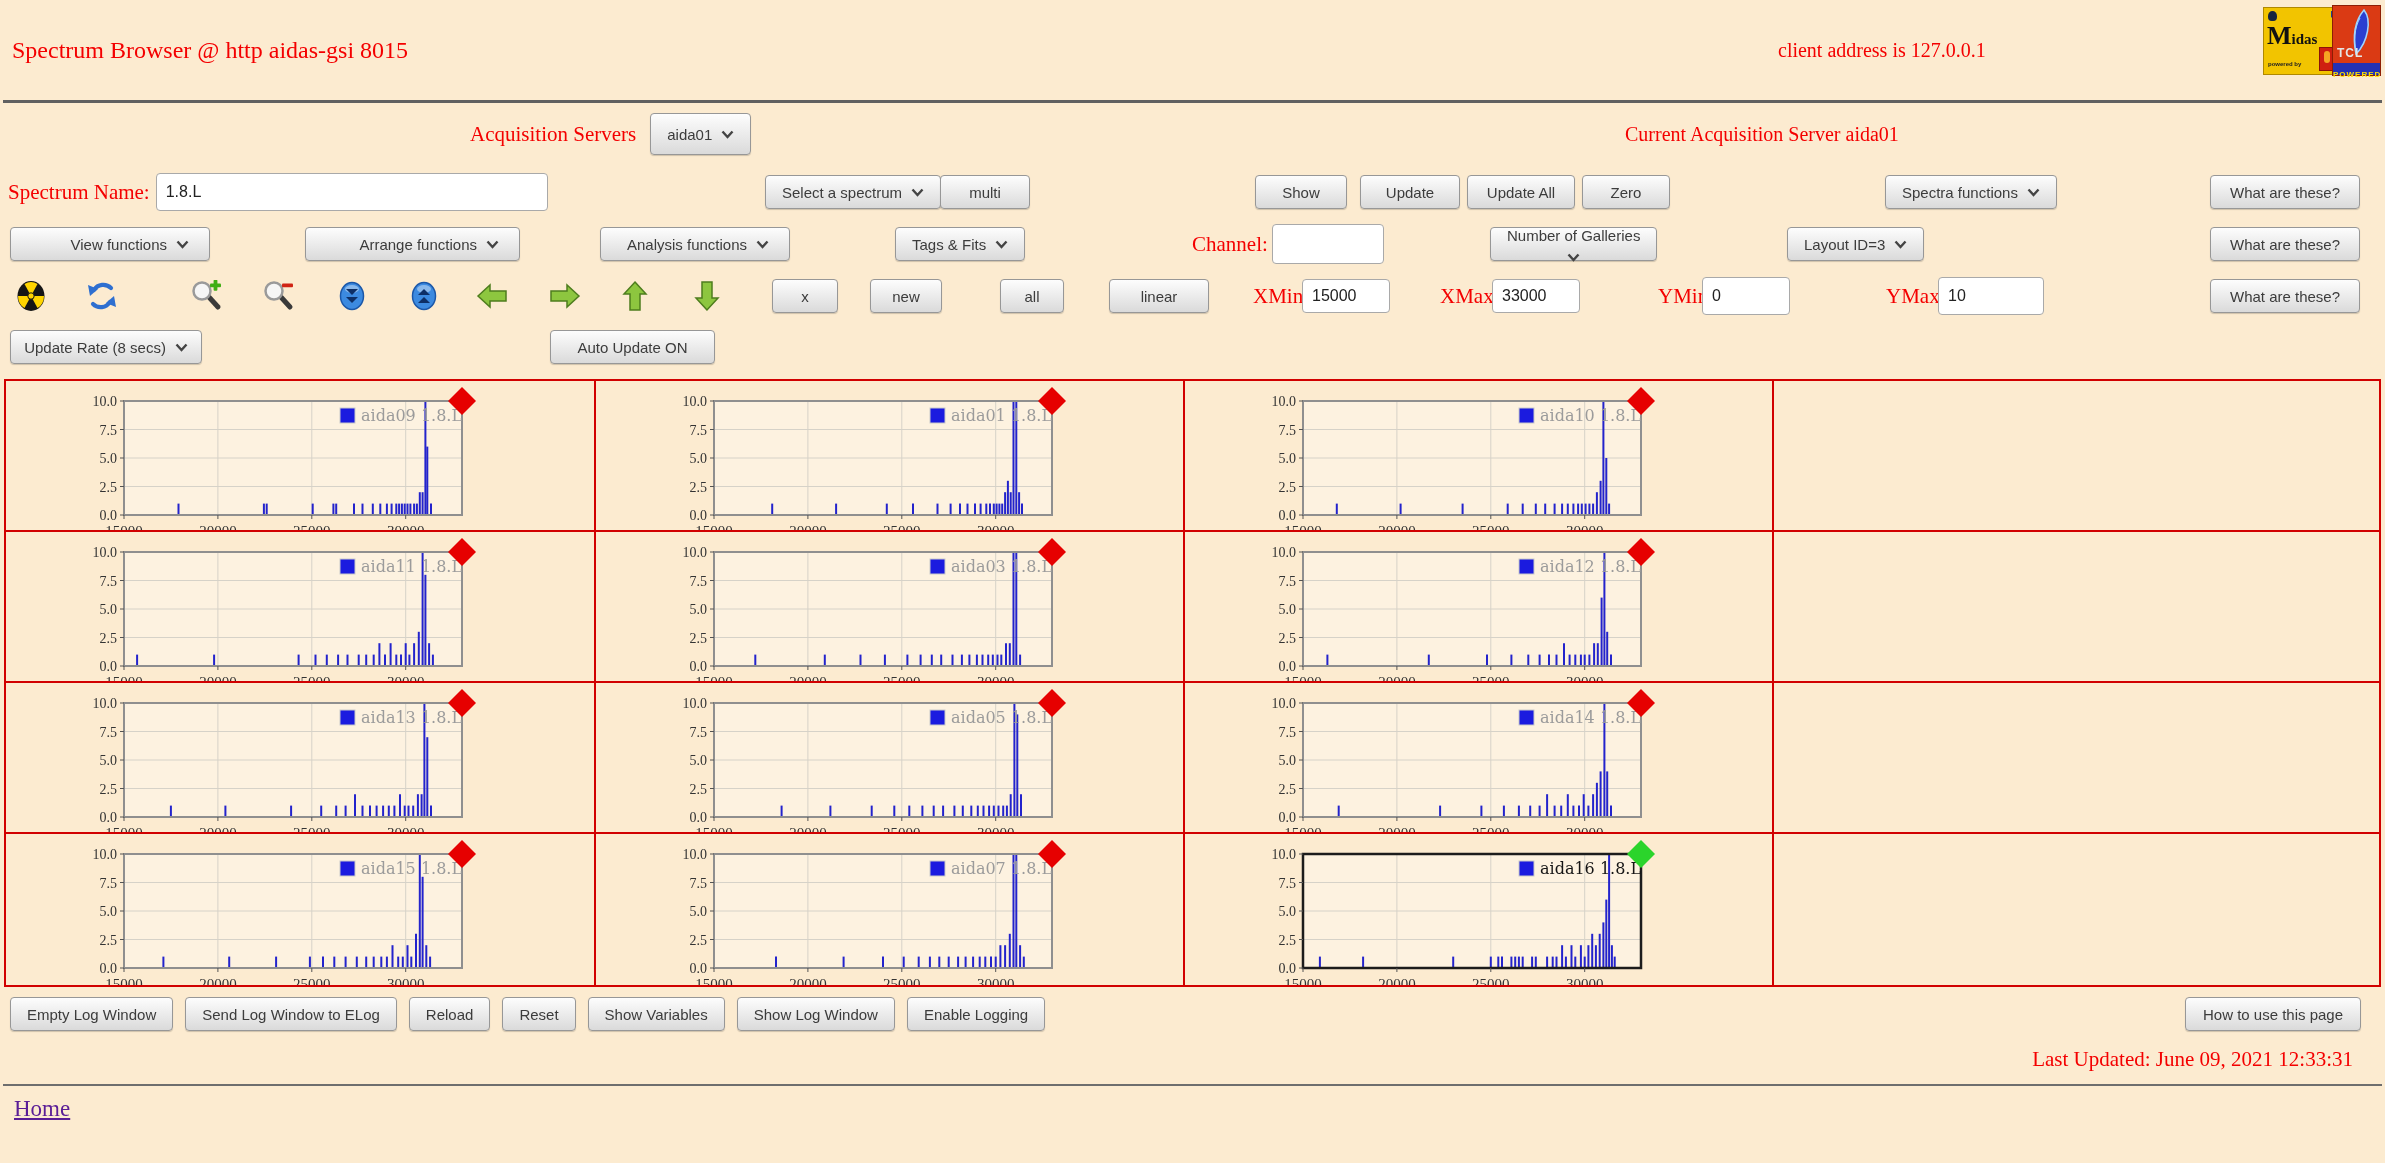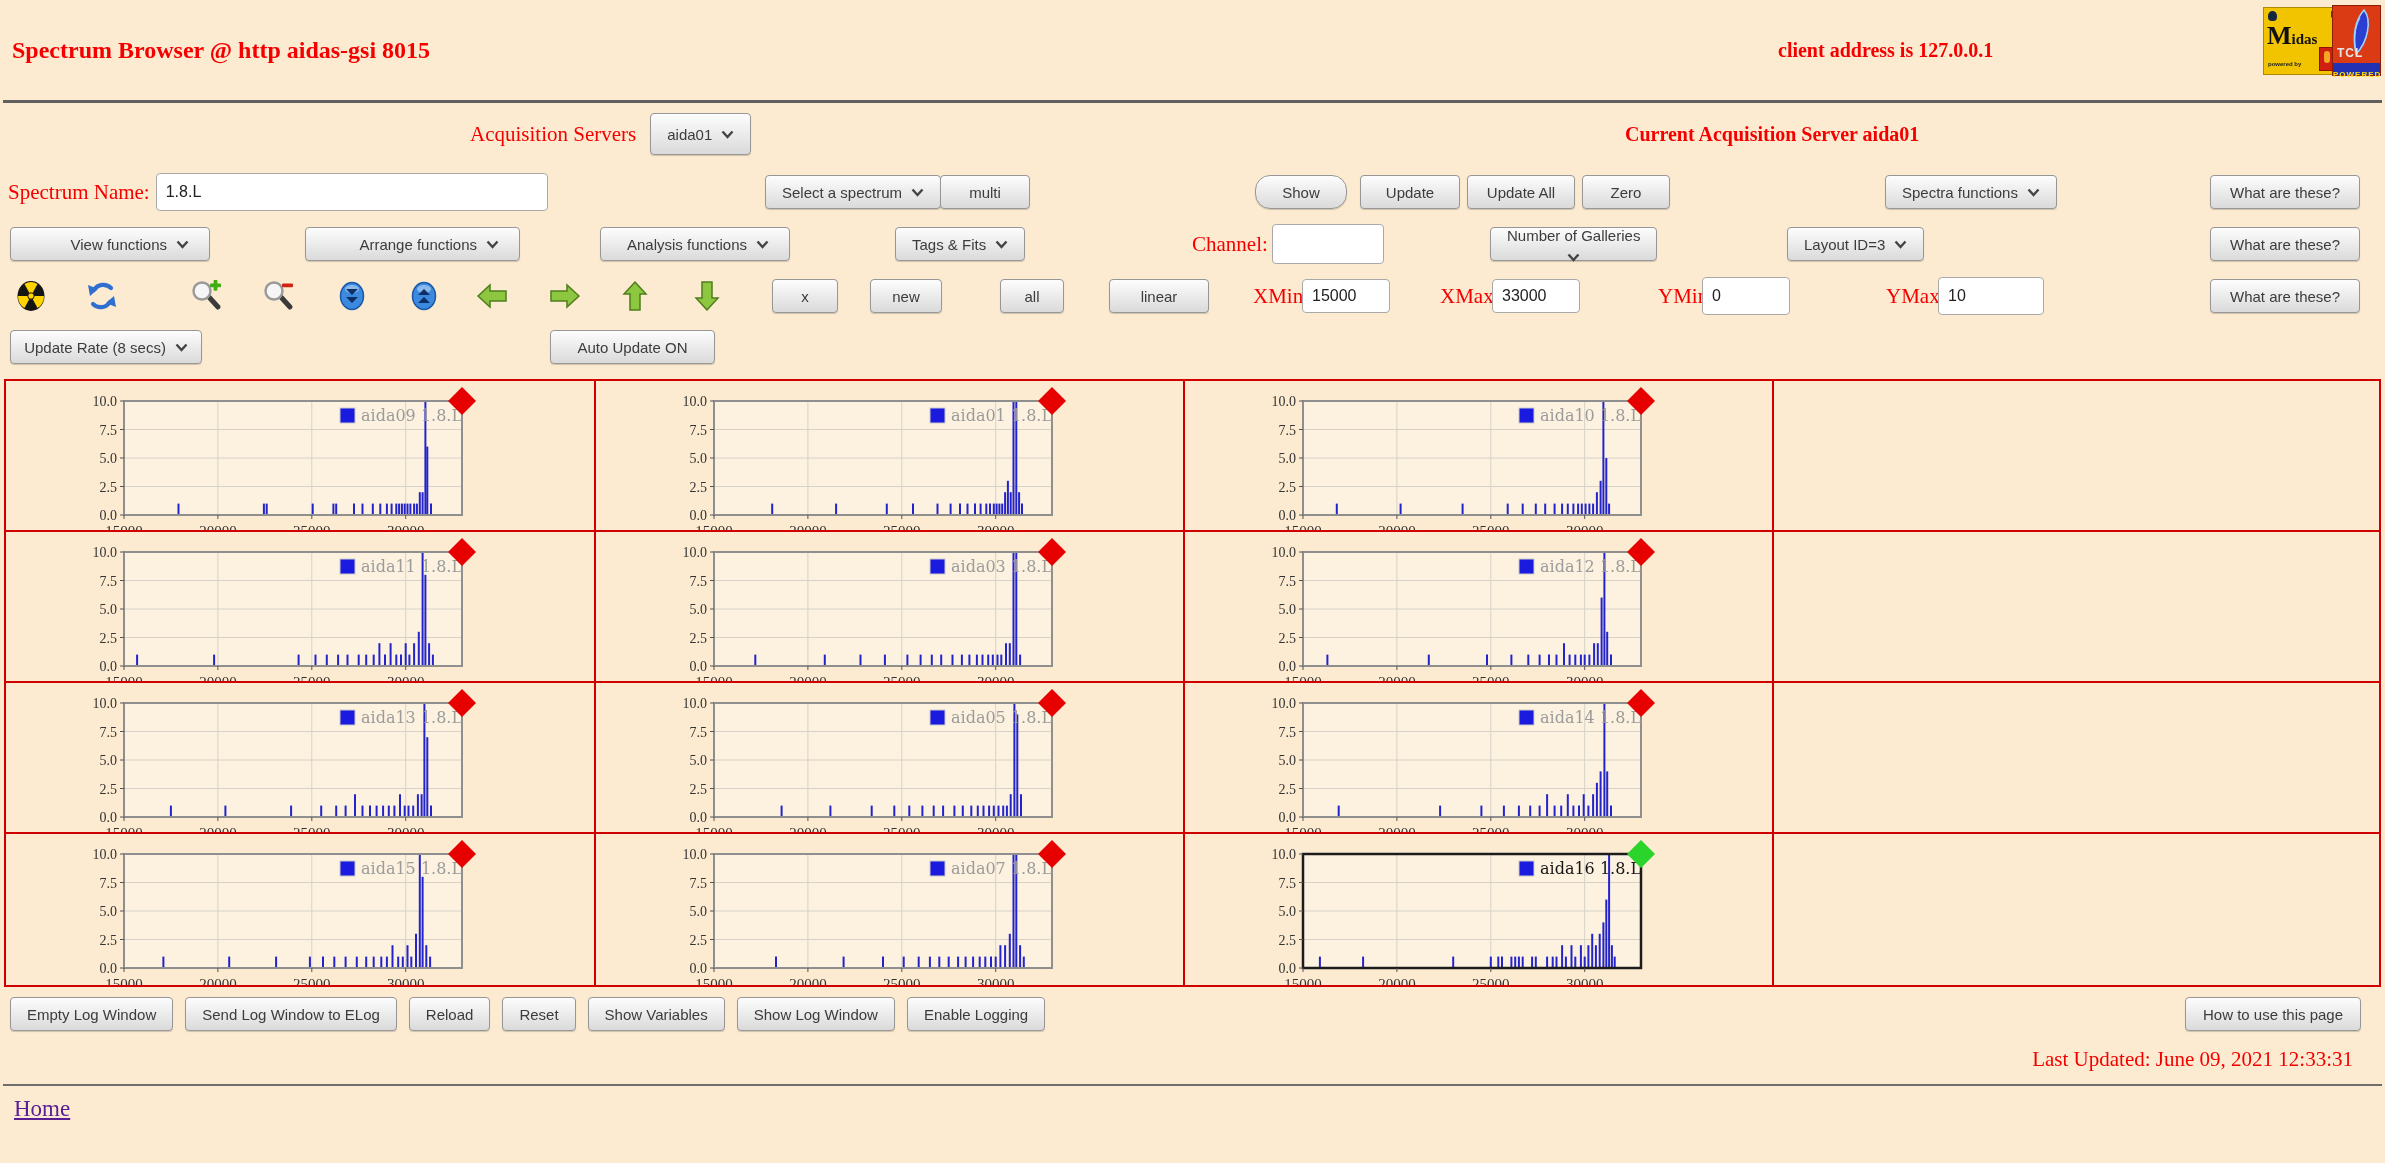--- a/index.html
+++ b/index.html
@@ -6,21 +6,21 @@
   body{
     width:2385px;height:1163px;
     background:#fcebd0;
     font-family:"Liberation Sans",sans-serif;
     position:relative;
     overflow:hidden;
   }
   .hr1{height:3px;background:#606060;margin:0 3px;border:0;}
   .hr2{height:2px;background:#6e6e6e;margin:0 3px;border:0;}
   .red-label{color:#f40000;font-family:"Liberation Serif",serif;font-size:21px;white-space:nowrap;}
-  .bold{font-weight:bold;}
+  .bold{font-weight:normal;}
   .ctl-row{position:relative;width:100%;}
   .pos{position:absolute;top:50%;transform:translateY(-50%);display:flex;align-items:center;white-space:nowrap;}
   .btn{
     display:inline-flex;align-items:center;justify-content:center;
     background:linear-gradient(#fdfdfd,#dadada);
     border:1px solid #979797;border-radius:4px;
     color:#3c3c3c;font-size:15px;height:34px;padding:0 16px;
     box-shadow:0 1px 1px rgba(0,0,0,.18);cursor:pointer;
     font-family:"Liberation Sans",sans-serif;white-space:nowrap;box-sizing:border-box;
   }
@@ -109,21 +109,21 @@
   </span>
   <span class="btn select pos" style="left:765px;">
     <span>Select a spectrum</span>
     <span class="chev">
         <svg width="13" height="9" viewBox="0 0 13 9">
           <polyline points="1.5,1.5 6.5,7 11.5,1.5" fill="none" stroke="#444" stroke-width="2.4"></polyline>
         </svg>
       </span>
   </span>
   <span class="btn pos" style="left:940px;min-width:90px;">multi</span>
-  <span class="btn pos" style="left:1255px;min-width:92px;border-radius:15px;">Show</span>
+  <span class="btn pos" style="left:1255px;min-width:92px;">Show</span>
   <span class="btn pos" style="left:1360px;min-width:100px;">Update</span>
   <span class="btn pos" style="left:1467px;min-width:108px;">Update All</span>
   <span class="btn pos" style="left:1582px;min-width:88px;">Zero</span>
   <span class="btn select pos" style="left:1885px;">
     <span>Spectra functions</span>
     <span class="chev">
         <svg width="13" height="9" viewBox="0 0 13 9">
           <polyline points="1.5,1.5 6.5,7 11.5,1.5" fill="none" stroke="#444" stroke-width="2.4"></polyline>
         </svg>
       </span>

